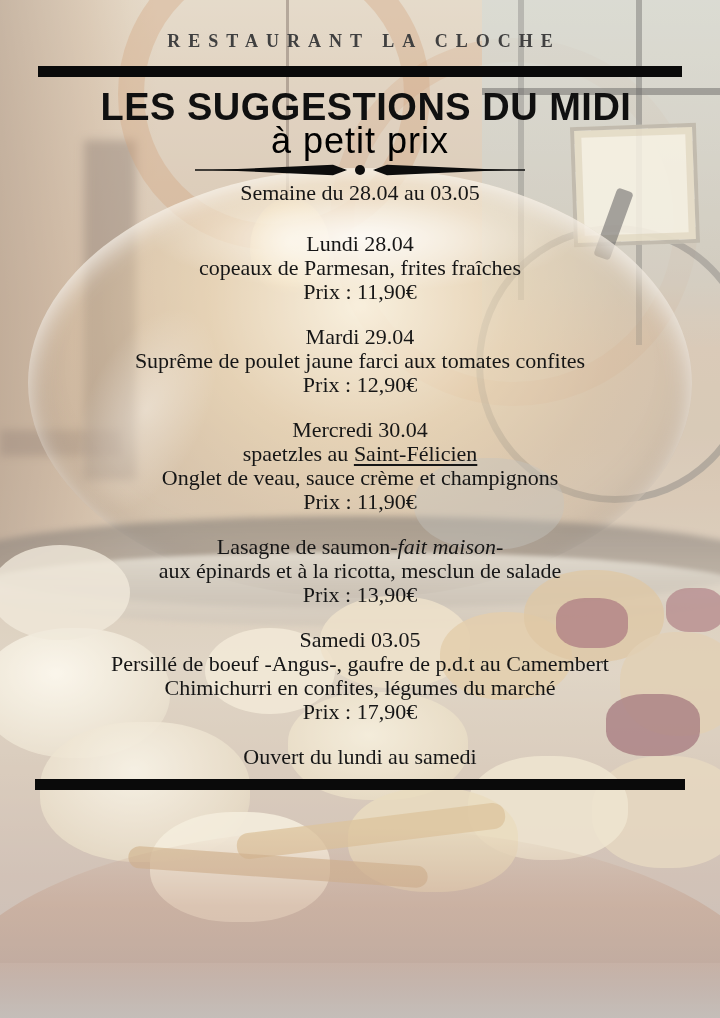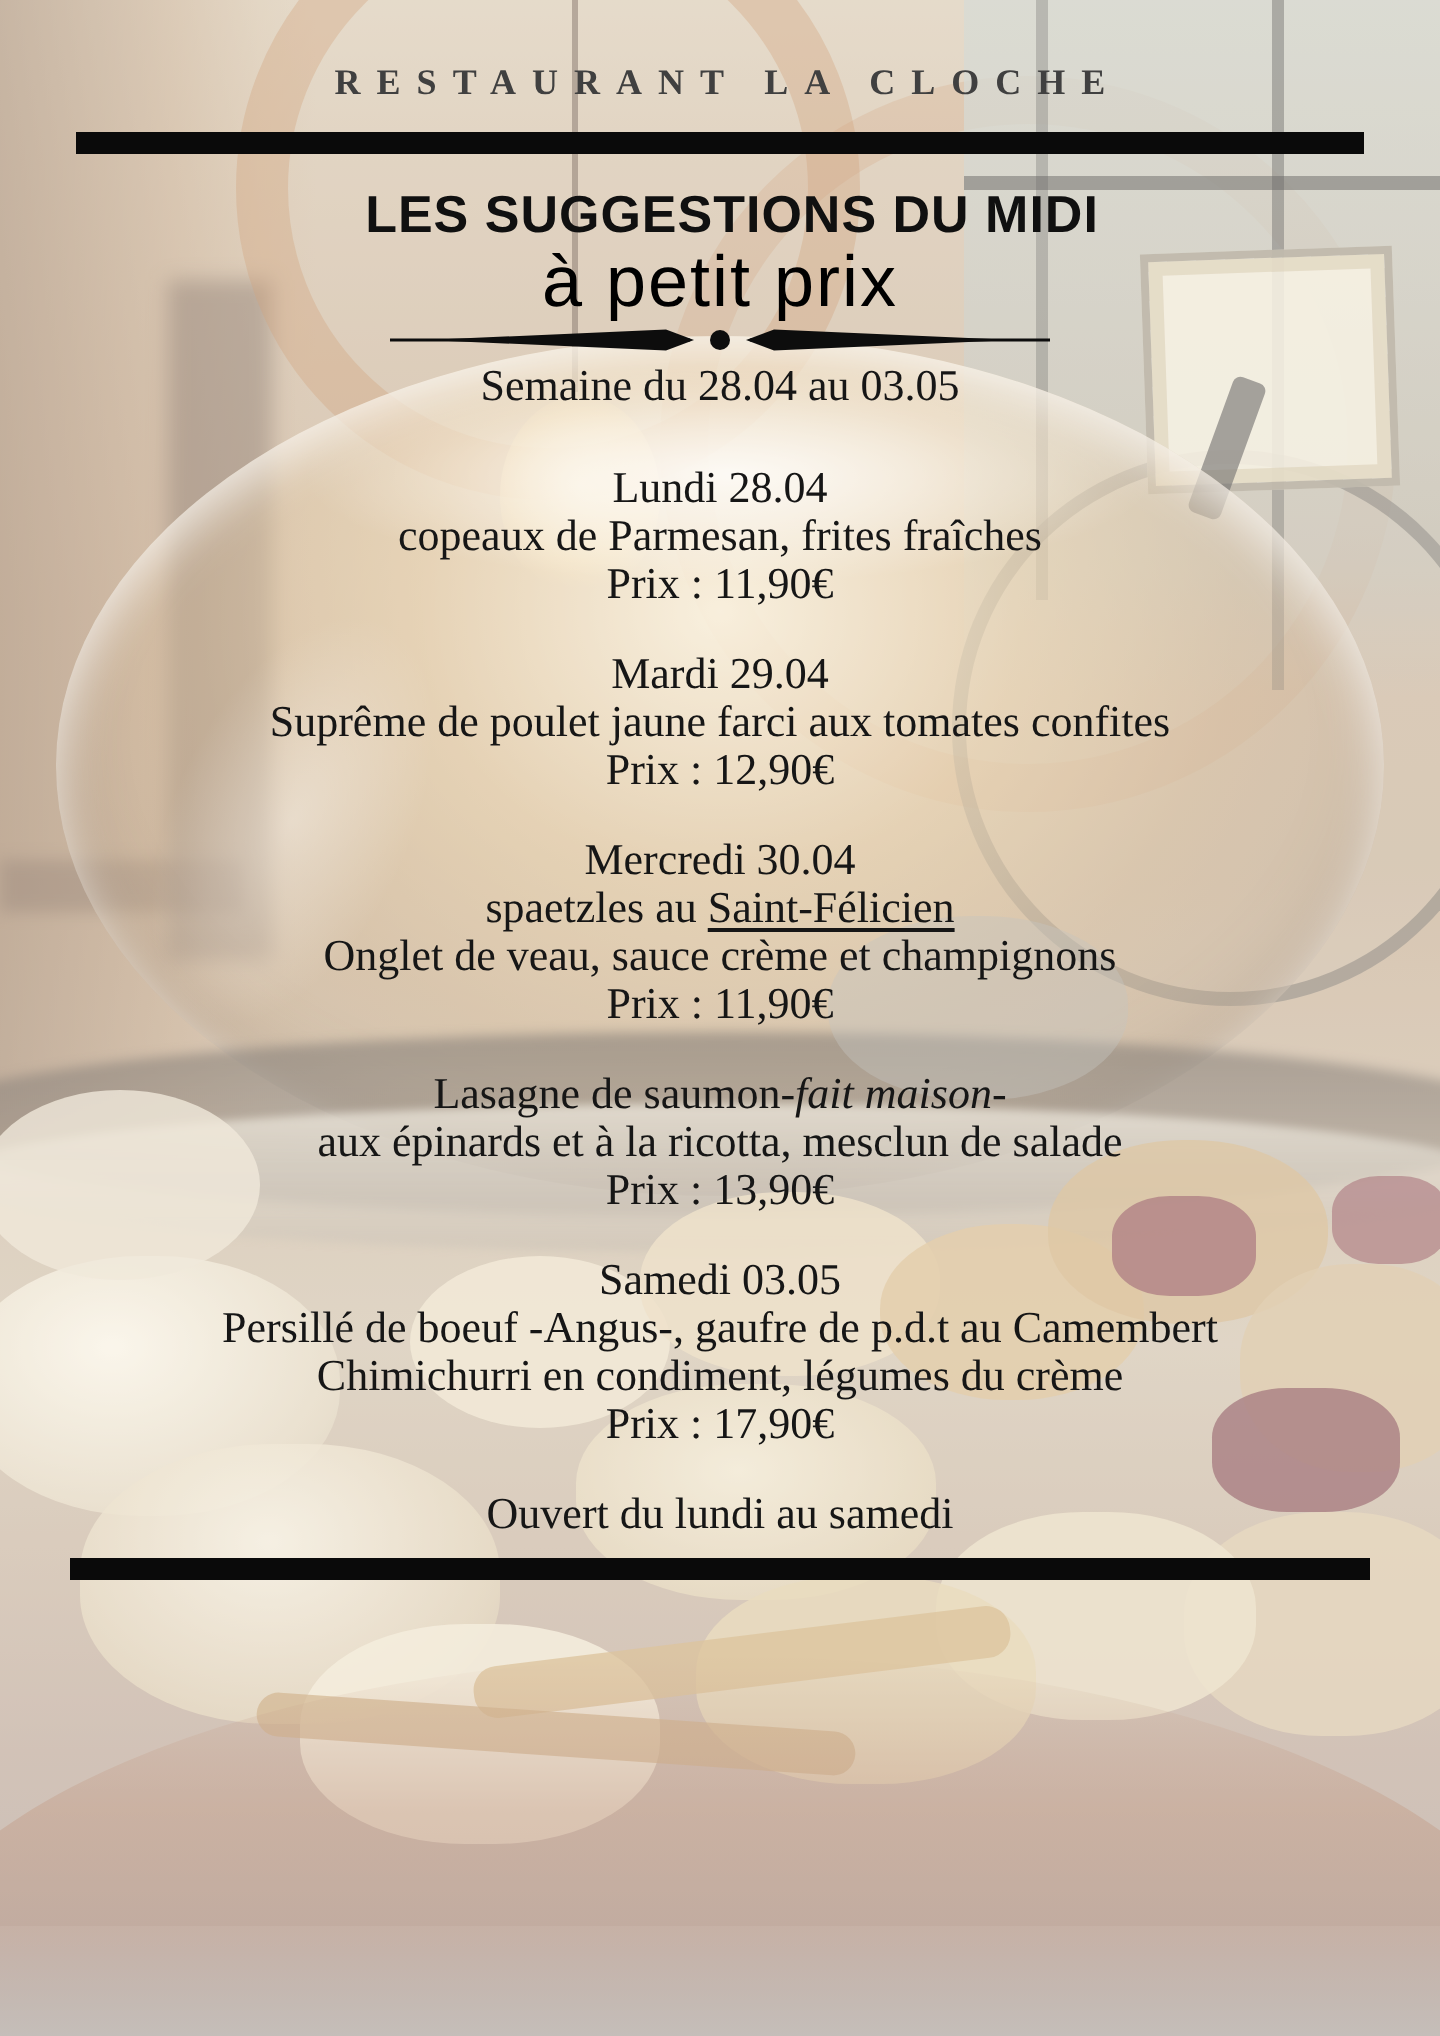--- a/index.html
+++ b/index.html
@@ -66,21 +66,21 @@
       rgba(166,112,84,0) 0%,rgba(166,112,84,.5) 26%,rgba(142,98,78,.55) 55%,rgba(150,120,108,.5) 80%);}
   .bottomband{left:0;bottom:0;width:720px;height:55px;background:linear-gradient(180deg,rgba(180,148,136,.4),rgba(167,161,158,.85));}
   .wash{position:absolute;inset:0;background:rgba(255,252,246,.35);}
 
   
   .content{position:absolute;inset:0;text-align:center;}
   .restaurant-name{margin-top:30px;font-size:18px;line-height:22px;letter-spacing:8px;
       padding-left:8px;color:#404040;font-weight:bold;font-family:"Liberation Serif",serif;}
   .bar{height:11px;background:#0a0a0a;margin:14px auto 0;width:644px;}
   .title{margin:14px 0 0;font-family:"Liberation Sans",sans-serif;font-weight:bold;
-      font-size:26px;line-height:32px;letter-spacing:.5px;color:#101010;padding-left:12px;}
+      font-size:38px;line-height:32px;letter-spacing:.5px;color:#101010;padding-left:12px;}
   .subtitle{font-family:"Liberation Sans",sans-serif;font-size:36px;line-height:36px;
       letter-spacing:1px;color:#000000;}
   .ornament{display:block;margin:4px auto 0;}
   .week{margin-top:4px;font-size:22px;line-height:24px;}
   .days{margin-top:27px;}
   .day{margin-top:21px;}
   .day:first-child{margin-top:0;}
   .line{font-size:22px;line-height:24px;}
   .day-name{font-size:22px;line-height:24px;}
   .it{font-style:italic;margin-top:28px;}
@@ -181,21 +181,21 @@
 
       <section class="day">
         <div class="line"><span>Lasagne de saumon-</span><span class="it">fait maison</span><span>-</span></div>
         <div class="line">aux épinards et à la ricotta, mesclun de salade</div>
         <div class="line price">Prix : 13,90€</div>
       </section>
 
       <section class="day">
         <div class="day-name">Samedi 03.05</div>
         <div class="line">Persillé de boeuf -Angus-, gaufre de p.d.t au Camembert</div>
-        <div class="line">Chimichurri en condiment, légumes du crème</div>
+        <div class="line">Chimichurri en confites, légumes du marché</div>
         <div class="line price">Prix : 17,90€</div>
       </section>
 
       <section class="day footer">
         <div class="line">Ouvert du lundi au samedi</div>
       </section>
 
     </div>
 
     <div class="bar bottom-bar"></div>

